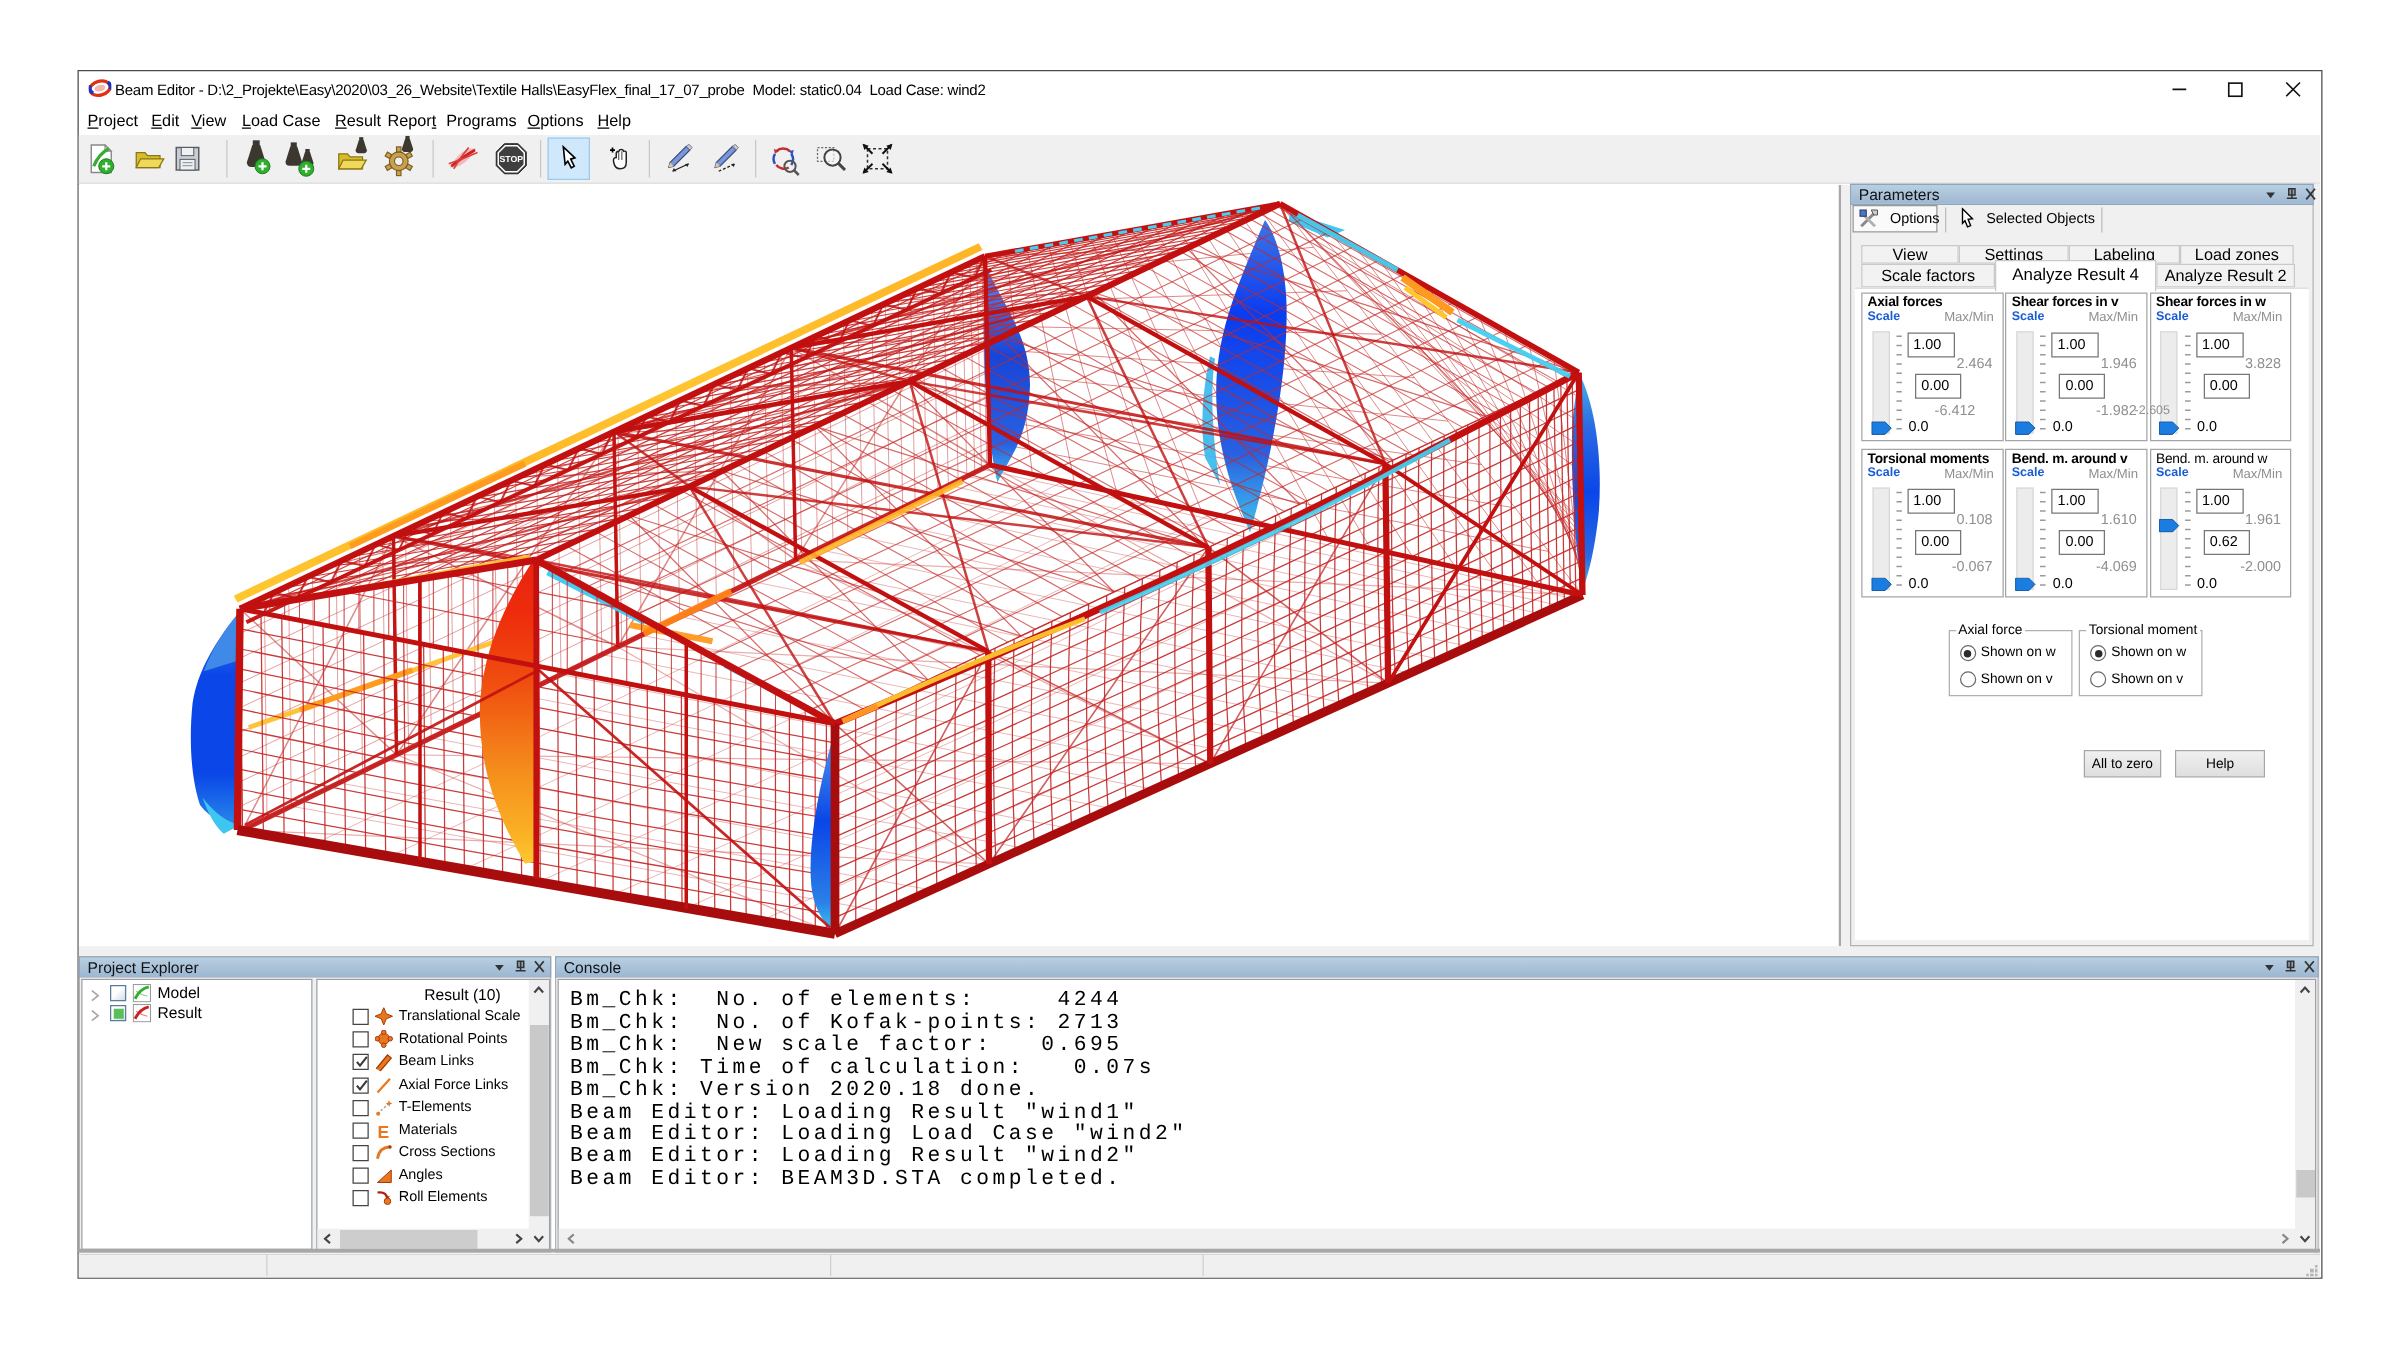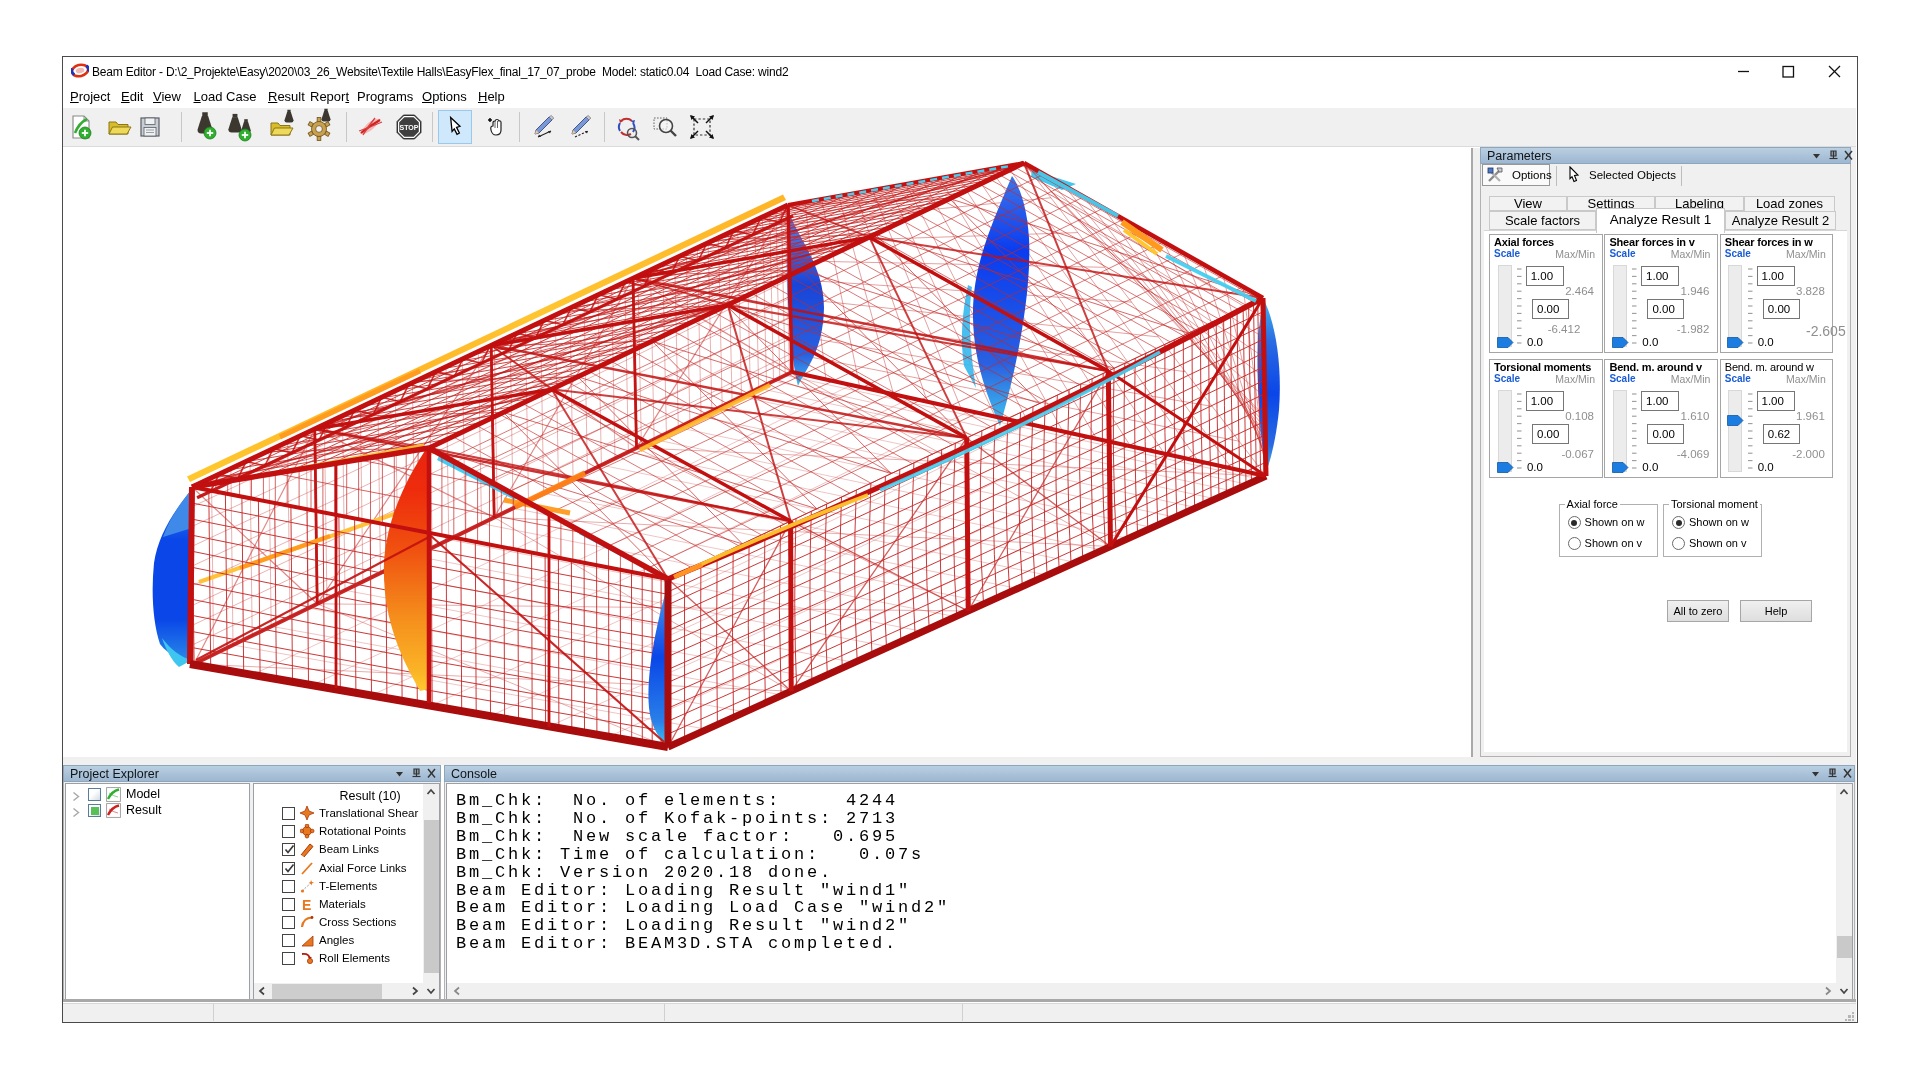--- a/index.html
+++ b/index.html
@@ -864,21 +864,21 @@
 </svg>
 <div class="abs" style="left:1589px;top:169px;font-size:11.5px;color:#000">Selected Objects</div>
 <div class="sep" style="left:1681px;top:166px;height:20px;background:#bdbdbd"></div>
 <div class="abs" style="left:1489px;top:196px;width:78px;height:15px;background:#f2f2f2;border:1px solid #c9c9c9;font-size:13px;color:#000;text-align:center;line-height:14px">View</div>
 <div class="abs" style="left:1567px;top:196px;width:88px;height:15px;background:#f2f2f2;border:1px solid #c9c9c9;font-size:13px;color:#000;text-align:center;line-height:14px">Settings</div>
 <div class="abs" style="left:1655px;top:196px;width:89px;height:15px;background:#f2f2f2;border:1px solid #c9c9c9;font-size:13px;color:#000;text-align:center;line-height:14px">Labeling</div>
 <div class="abs" style="left:1744px;top:196px;width:91px;height:29px;background:#f2f2f2;border:1px solid #c9c9c9;font-size:13px;color:#000;text-align:center;line-height:14px">Load zones</div>
 <div class="abs" style="left:1489px;top:211px;width:107px;height:19px;background:#f2f2f2;border:1px solid #c9c9c9;font-size:13px;color:#000;text-align:center;line-height:18px">Scale factors</div>
 <div class="abs" style="left:1725px;top:211px;width:111px;height:19px;background:#f2f2f2;border:1px solid #c9c9c9;font-size:13px;color:#000;text-align:center;line-height:18px">Analyze Result 2</div>
 <div class="abs" style="left:1484px;top:230px;width:363px;height:522px;background:#fff;border-top:1px solid #d5d5d5"></div>
-<div class="abs" style="left:1596px;top:208px;width:129px;height:25px;background:#fff;border:1px solid #c9c9c9;border-bottom:none;font-size:13.5px;color:#000;text-align:center;line-height:22px">Analyze Result 1</div>
+<div class="abs" style="left:1596px;top:208px;width:129px;height:25px;background:#fff;border:1px solid #c9c9c9;border-bottom:none;font-size:13.5px;color:#000;text-align:center;line-height:22px">Analyze Result 4</div>
 <div class="gb" style="left:1489px;top:233.7px;width:113.5px;height:118.9px"></div>
 <div class="abs" style="left:1494px;top:236.2px;font-size:11px;font-weight:bold;color:#000;letter-spacing:-0.2px">Axial forces</div>
 <div class="abs" style="left:1494px;top:248.2px;font-size:10px;color:#1a5cd6;font-weight:bold">Scale</div>
 <div class="abs" style="left:1545px;top:247.7px;width:50px;font-size:10.5px;text-align:right" class2="gray"><span class="gray">Max/Min</span></div>
 <div class="abs" style="left:1497.5px;top:265.2px;width:14px;height:82px;background:#ececec;border:1px solid #d8d8d8"></div>
 <svg class="abs" style="left:1517px;top:265.7px" width="6" height="82" viewBox="0 0 6 82">
     <line x1="0" y1="3.0" x2="4.5" y2="3.0" stroke="#9a9a9a" stroke-width="1.1"></line>
     <line x1="0" y1="10.4" x2="4.5" y2="10.4" stroke="#9a9a9a" stroke-width="1.1"></line>
     <line x1="0" y1="17.8" x2="4.5" y2="17.8" stroke="#9a9a9a" stroke-width="1.1"></line>
     <line x1="0" y1="25.2" x2="4.5" y2="25.2" stroke="#9a9a9a" stroke-width="1.1"></line>
@@ -938,21 +938,21 @@
     <line x1="0" y1="40.0" x2="4.5" y2="40.0" stroke="#9a9a9a" stroke-width="1.1"></line>
     <line x1="0" y1="47.4" x2="4.5" y2="47.4" stroke="#9a9a9a" stroke-width="1.1"></line>
     <line x1="0" y1="54.8" x2="4.5" y2="54.8" stroke="#9a9a9a" stroke-width="1.1"></line>
     <line x1="0" y1="62.2" x2="4.5" y2="62.2" stroke="#9a9a9a" stroke-width="1.1"></line>
     <line x1="0" y1="69.6" x2="4.5" y2="69.6" stroke="#9a9a9a" stroke-width="1.1"></line>
     <line x1="0" y1="77.0" x2="4.5" y2="77.0" stroke="#9a9a9a" stroke-width="1.1"></line>
   </svg>
 <div class="inp" style="left:1756.5px;top:265.9px;width:38px;height:20px;line-height:18px">1.00</div>
 <div class="inp" style="left:1762.8px;top:299.2px;width:37px;height:20px;line-height:18px">0.00</div>
 <div class="abs gray" style="left:1764.8px;top:284.7px;width:60px;font-size:11.5px;text-align:right">3.828</div>
-<div class="abs gray" style="left:1806px;top:323.2px;width:60px;font-size:14px;">-2.605</div>
+<div class="abs gray" style="left:1676px;top:323.2px;width:60px;font-size:10px;text-align:right">-2.605</div>
 <div class="abs" style="left:1757.7px;top:336.2px;font-size:11.5px;color:#000">0.0</div>
 <svg class="abs" style="left:1727.3px;top:337.0px" width="17" height="11" viewBox="0 0 17 11">
     <path d="M0.5,0.5 L11,0.5 L16,5.5 L11,10.5 L0.5,10.5 Z" fill="#1b7ce2" stroke="#12589f" stroke-width="0.8"></path>
   </svg>
 <div class="gb" style="left:1489px;top:358.8px;width:113.5px;height:118.9px"></div>
 <div class="abs" style="left:1494px;top:361.3px;font-size:11px;font-weight:bold;color:#000;letter-spacing:-0.2px">Torsional moments</div>
 <div class="abs" style="left:1494px;top:373.3px;font-size:10px;color:#1a5cd6;font-weight:bold">Scale</div>
 <div class="abs" style="left:1545px;top:372.8px;width:50px;font-size:10.5px;text-align:right" class2="gray"><span class="gray">Max/Min</span></div>
 <div class="abs" style="left:1497.5px;top:390.3px;width:14px;height:82px;background:#ececec;border:1px solid #d8d8d8"></div>
 <svg class="abs" style="left:1517px;top:390.8px" width="6" height="82" viewBox="0 0 6 82">
@@ -1081,21 +1081,21 @@
 <rect x="0.6" y="0.6" width="13.8" height="13.8" fill="#fff" stroke="#9a9a9a" stroke-width="0.9"></rect>
 <path d="M2,12 Q6,4 13,2.5" fill="none" stroke="#cc2020" stroke-width="2.4"></path>
 <path d="M3,6 Q7,9 12,10" fill="none" stroke="#cc2020" stroke-width="1" stroke-opacity="0.55"></path>
 </svg>
 <div class="abs" style="left:126px;top:803px;font-size:12.5px;color:#000">Result</div>
 <div class="abs" style="left:300px;top:789px;width:140px;font-size:12.5px;color:#000;text-align:center">Result (10)</div>
 <div class="abs" style="left:282px;top:807.2px;width:13px;height:13px;border:1.4px solid #444;background:#fff"></div>
 <svg class="abs" style="left:300px;top:806.2px" width="15" height="15" viewBox="0 0 15 15">
     <path d="M7,0 L9,5 L14,7 L9,9 L7,14 L5,9 L0,7 L5,5 Z" fill="#e87820" stroke="#a83808" stroke-width="0.8"></path>
   </svg>
-<div class="abs" style="left:319px;top:807.2px;font-size:11.5px;color:#000">Translational Shear</div>
+<div class="abs" style="left:319px;top:807.2px;font-size:11.5px;color:#000">Translational Scale</div>
 <div class="abs" style="left:282px;top:825.3000000000001px;width:13px;height:13px;border:1.4px solid #444;background:#fff"></div>
 <svg class="abs" style="left:300px;top:824.3000000000001px" width="15" height="15" viewBox="0 0 15 15">
     <g fill="#e87820" stroke="#a83808" stroke-width="0.8">
       <circle cx="7" cy="7" r="4.5"></circle>
       <circle cx="7" cy="1.8" r="1.8"></circle>
       <circle cx="12.2" cy="7" r="1.8"></circle>
       <circle cx="7" cy="12.2" r="1.8"></circle>
       <circle cx="1.8" cy="7" r="1.8"></circle>
     </g>
   </svg>

